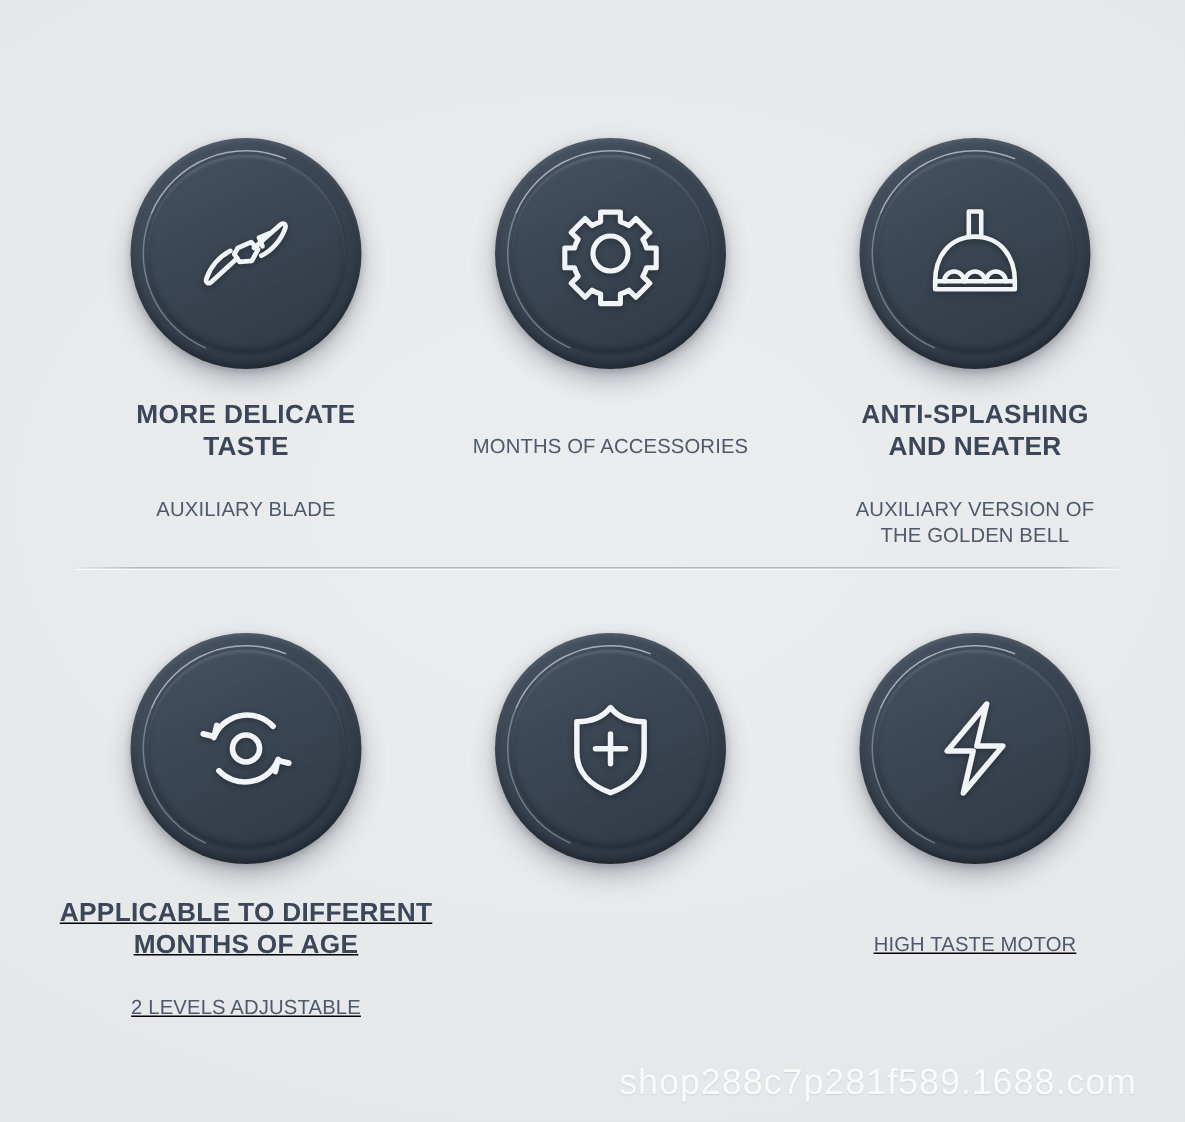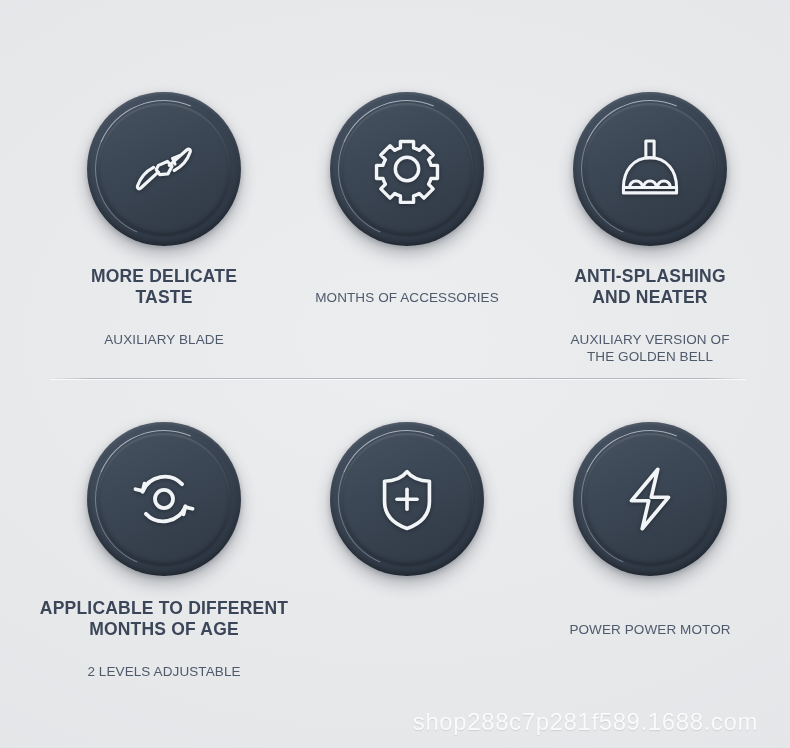--- a/index.html
+++ b/index.html
@@ -126,21 +126,21 @@
   }
   .caption-sub {
     margin-top: 24px;
     font-size: 13.5px;
     font-weight: normal;
     color: #4e5a6b;
     letter-spacing: 0.1px;
     line-height: 1.25;
     white-space: pre-line;
   }
-  #row-bottom .caption { margin-top: 22px; }
+  #row-bottom .caption { margin-top: 22px; text-decoration: underline; }
 
   
   #divider {
     position: absolute;
     left: 50px;
     top: 378px;
     width: 696px;
     height: 1px;
     background: linear-gradient(to right,
        rgba(176,180,188,0.05) 0%,
@@ -275,21 +275,21 @@
       <div class="badge">
         <span class="badge-icon">
           <svg viewBox="0 0 64 64" fill="none" xmlns="http://www.w3.org/2000/svg">
             <g stroke="#f2f5f8" stroke-width="3.0" stroke-linecap="round" stroke-linejoin="round">
               <path d="M38.4 7.6 L16.8 33.4 L31.0 33.4 L25.6 56.4 L47.2 30.6 L33.0 30.6 Z"></path>
             </g>
           </svg>
         </span>
       </div>
       <div class="caption">
-        <div class="caption-sub">POWER POWER MOTOR</div>
+        <div class="caption-sub">HIGH TASTE MOTOR</div>
       </div>
     </div>
 
   </div>
 
   <div id="watermark">shop288c7p281f589.1688.com</div>
 
 </div>
 
 </body></html>

